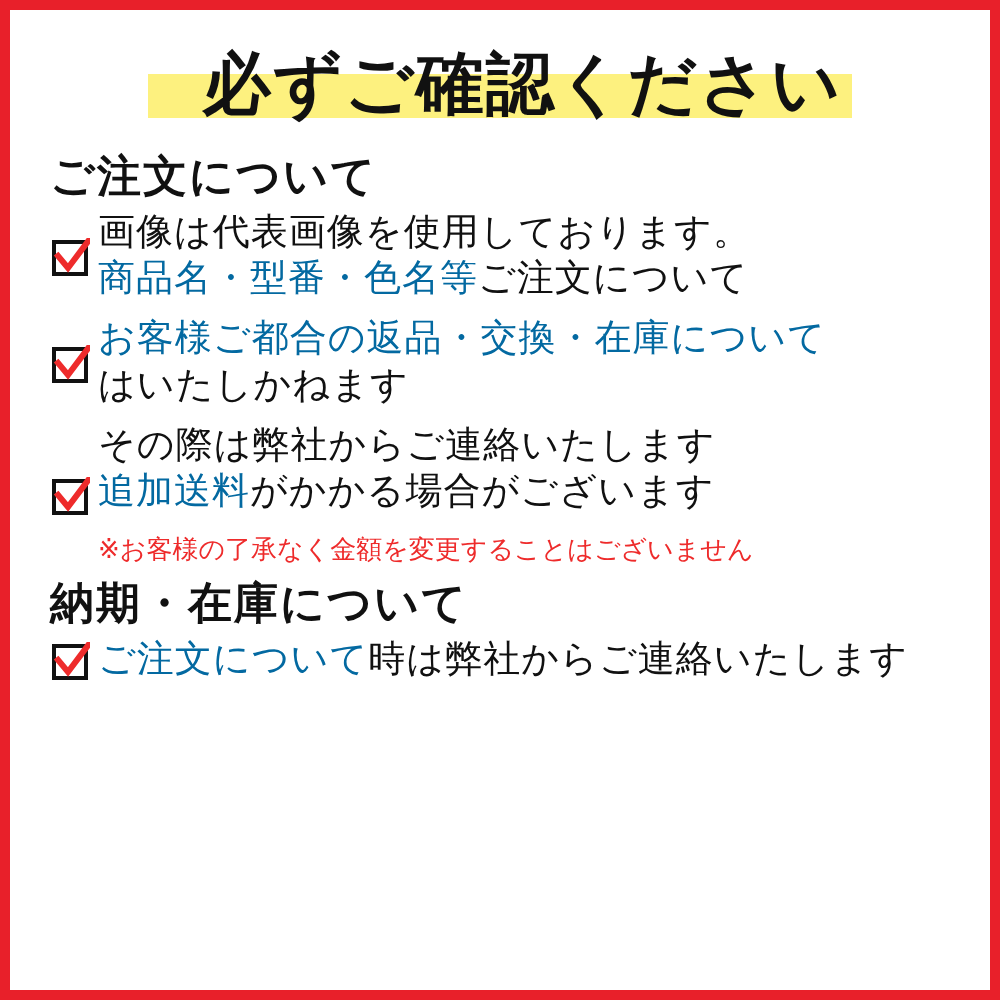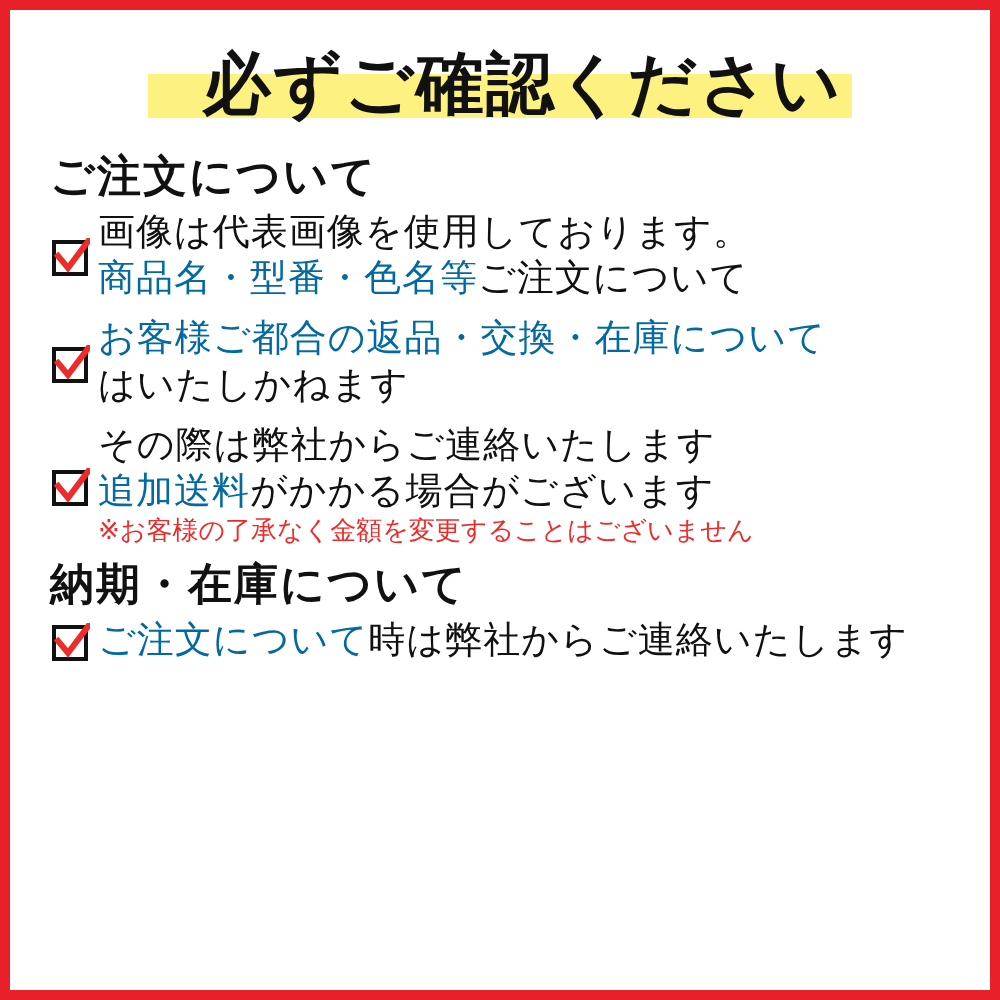--- a/index.html
+++ b/index.html
@@ -118,21 +118,21 @@
     font-weight: normal;
   }
   .line .blk {
     color: #111111;
   }
   .note {
     font-size: 26px;
     color: #ee2b2b;
     letter-spacing: 0px;
     line-height: 1.3;
-    margin-top: 0;
+    margin-top: 19px;
     white-space: nowrap;
   }
 </style>
 </head>
 <body>
 
 <div class="page">
   <div class="edge-left"></div>
   <div class="edge-right"></div>
 

